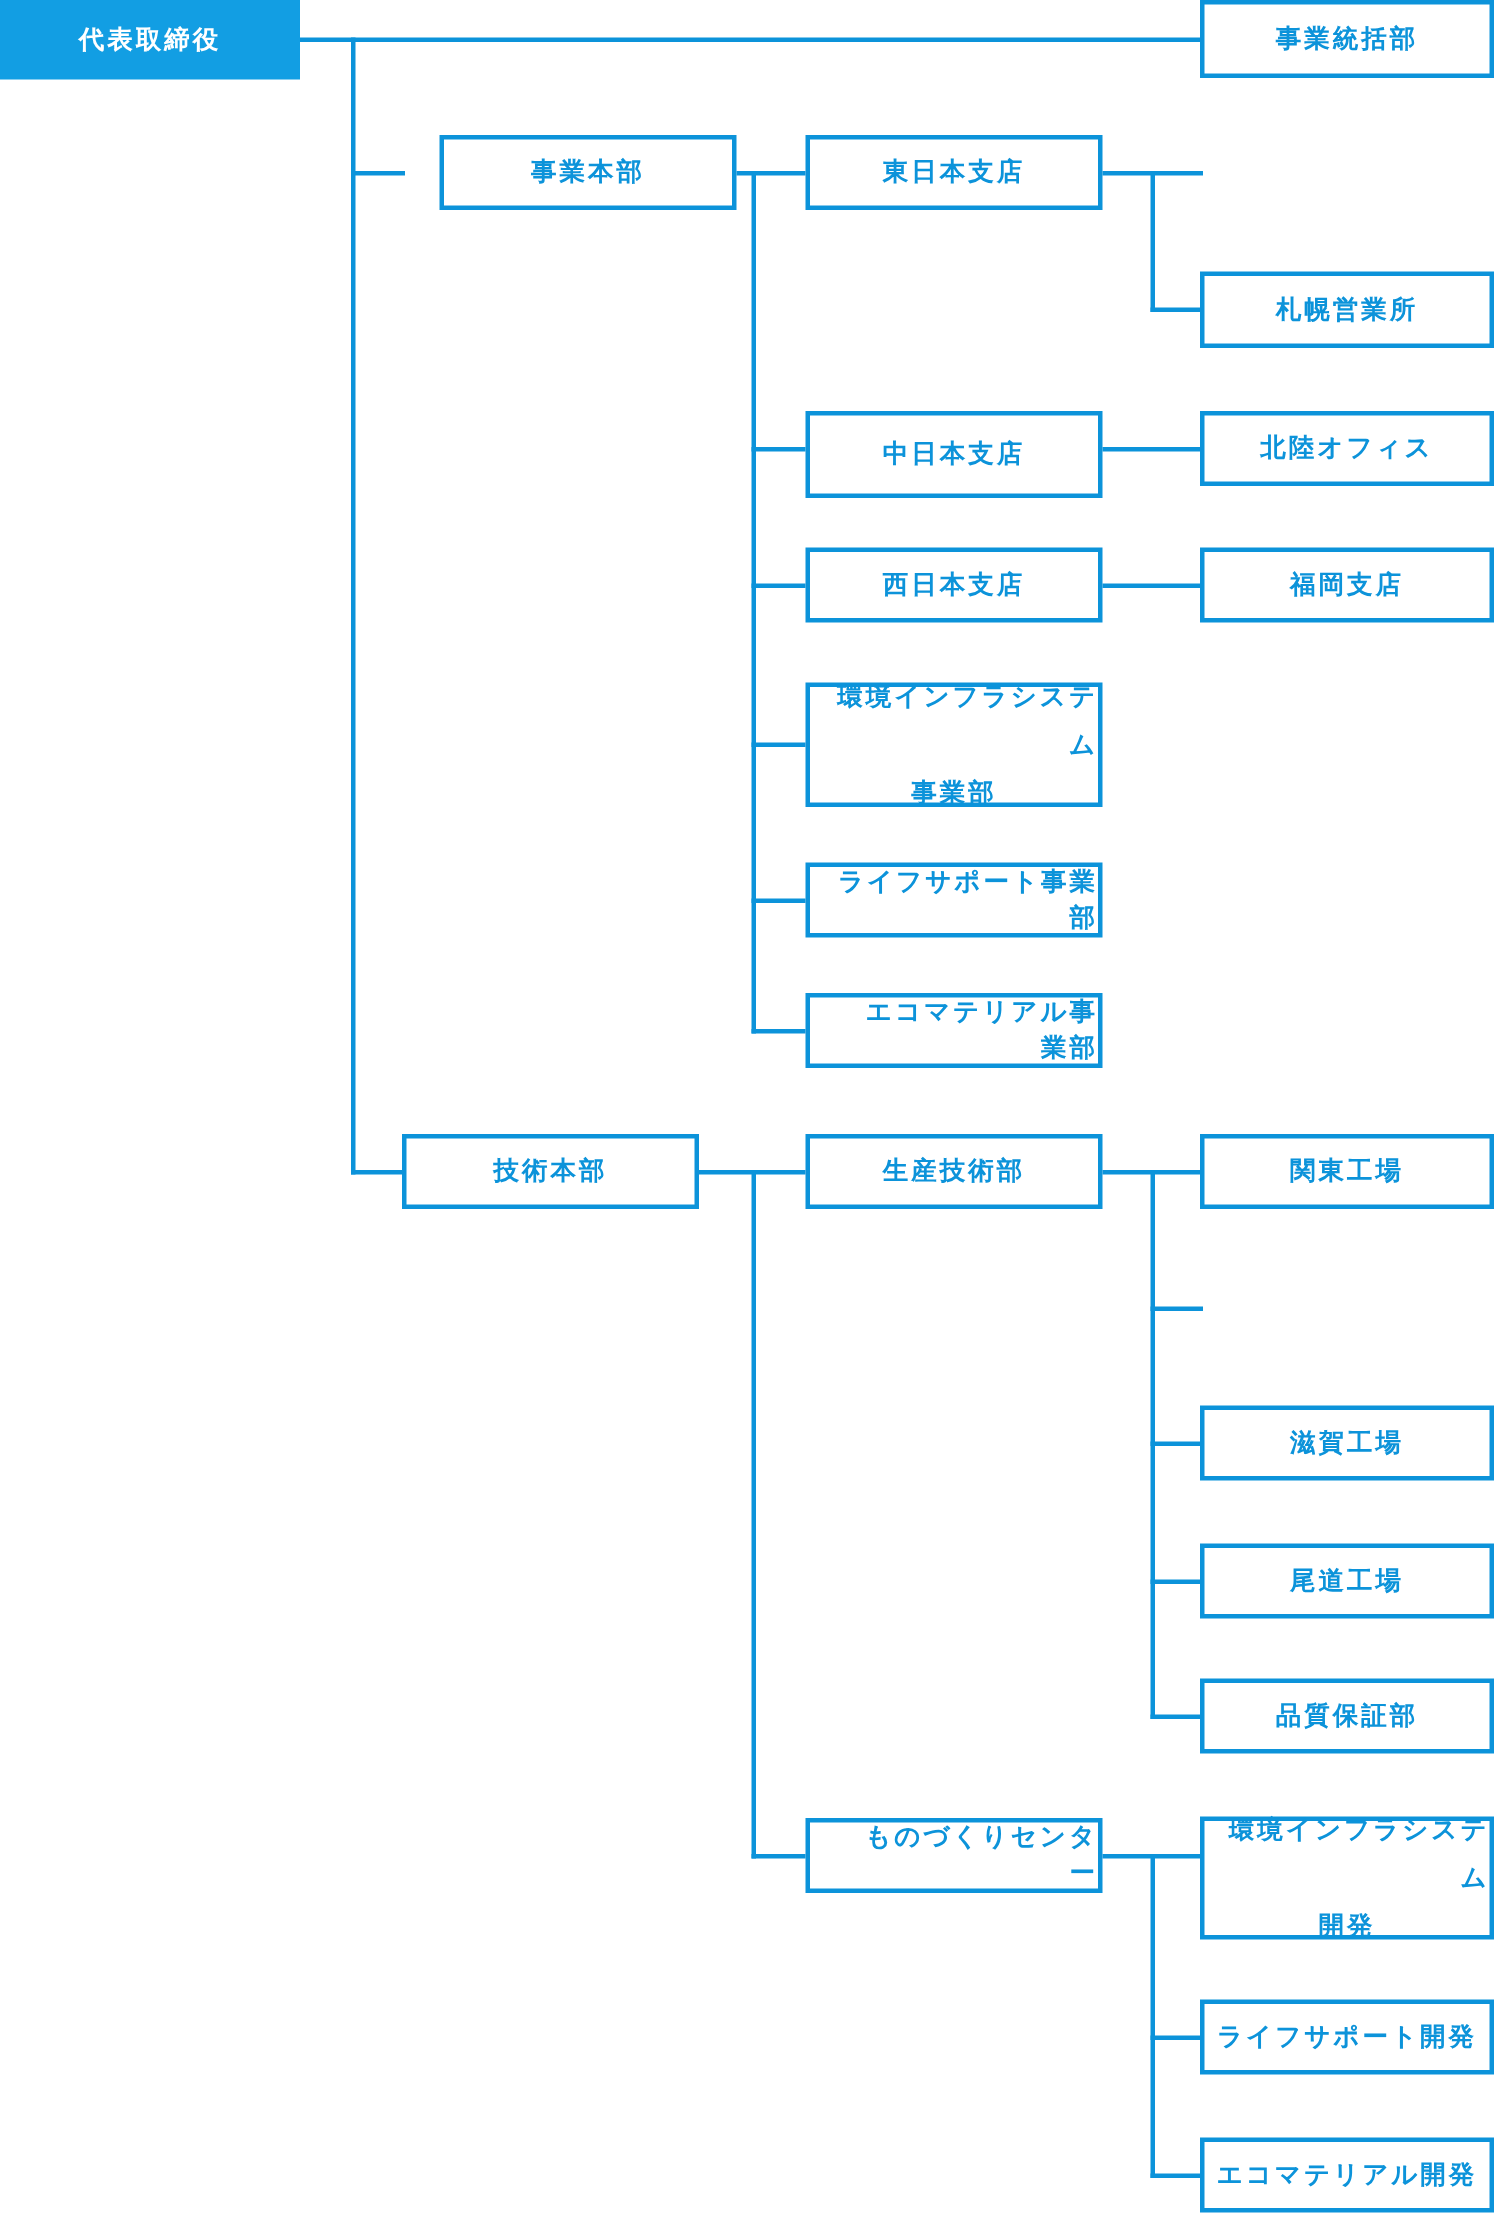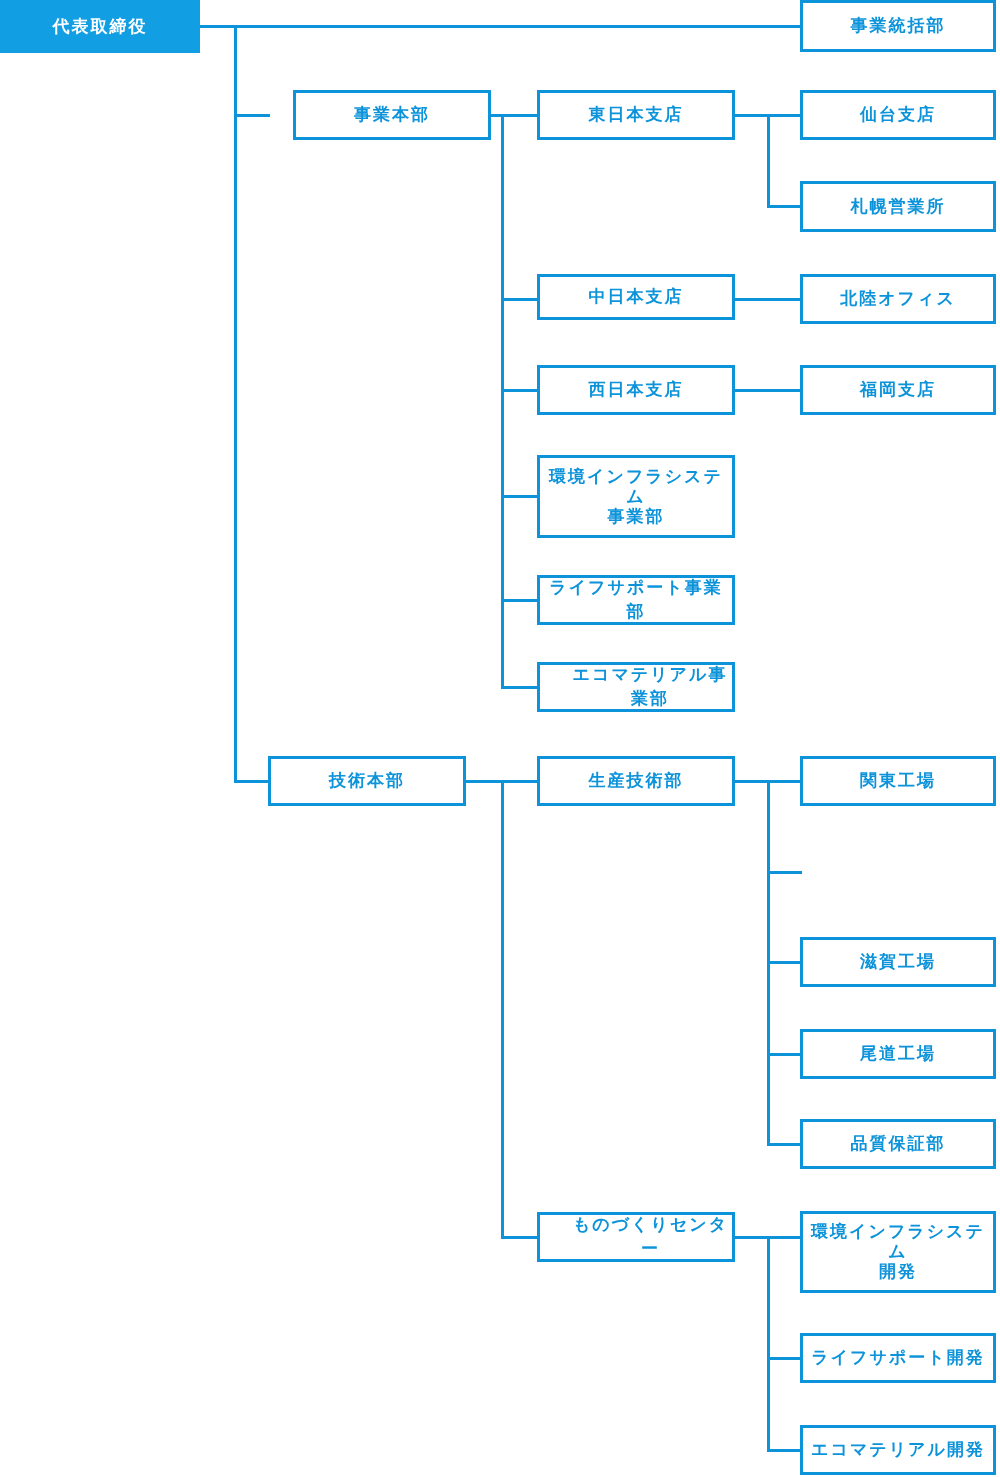--- a/index.html
+++ b/index.html
@@ -17,29 +17,29 @@
     background:#ffffff;
     border:3px solid var(--accent,#0c93da);
     color:var(--accent,#0c93da);
     font-size:17px;
     font-weight:700;
     letter-spacing:2px;
     display:flex;
     flex-direction:column;
     align-items:center;
     justify-content:center;
-    text-align:center;
+    text-align:right;
     line-height:1.4;
   }
   .node.root{
     background:var(--root-fill,#129ee3);
     border:none;
     color:var(--root-text,#ffffff);
   }
-  .node .nl{display:block;line-height:20px;}
+  .node .nl{display:block;line-height:32px;}
   .hline,.vline{position:absolute;background:var(--accent,#0c93da);}
   .hline{height:3px;}
   .vline{width:3px;}
 </style>
 </head>
 <body style="background: rgb(255, 255, 255);">
 
 <div class="canvas">
 
   <div class="hline" style="left:200px;top:25px;width:600px;"></div>
@@ -81,29 +81,26 @@
   </div>
 
   <div class="node" style="left:268px;top:90px;width:198px;height:50px;margin-left:25px;">
     <span>事業本部</span>
   </div>
 
   <div class="node" style="left:537px;top:90px;width:198px;height:50px;">
     <span>東日本支店</span>
   </div>
 
-  <div class="node" style="left:800px;top:90px;width:196px;height:50px;">
-    <span>仙台支店</span>
-  </div>
 
   <div class="node" style="left:800px;top:181px;width:196px;height:51px;">
     <span>札幌営業所</span>
   </div>
 
-  <div class="node" style="left:537px;top:274px;width:198px;height:46px;">
+  <div class="node" style="left:537px;top:274px;width:198px;height:58px;">
     <span>中日本支店</span>
   </div>
 
   <div class="node" style="left:800px;top:274px;width:196px;height:50px;">
     <span>北陸オフィス</span>
   </div>
 
   <div class="node" style="left:537px;top:365px;width:198px;height:50px;">
     <span>西日本支店</span>
   </div>

